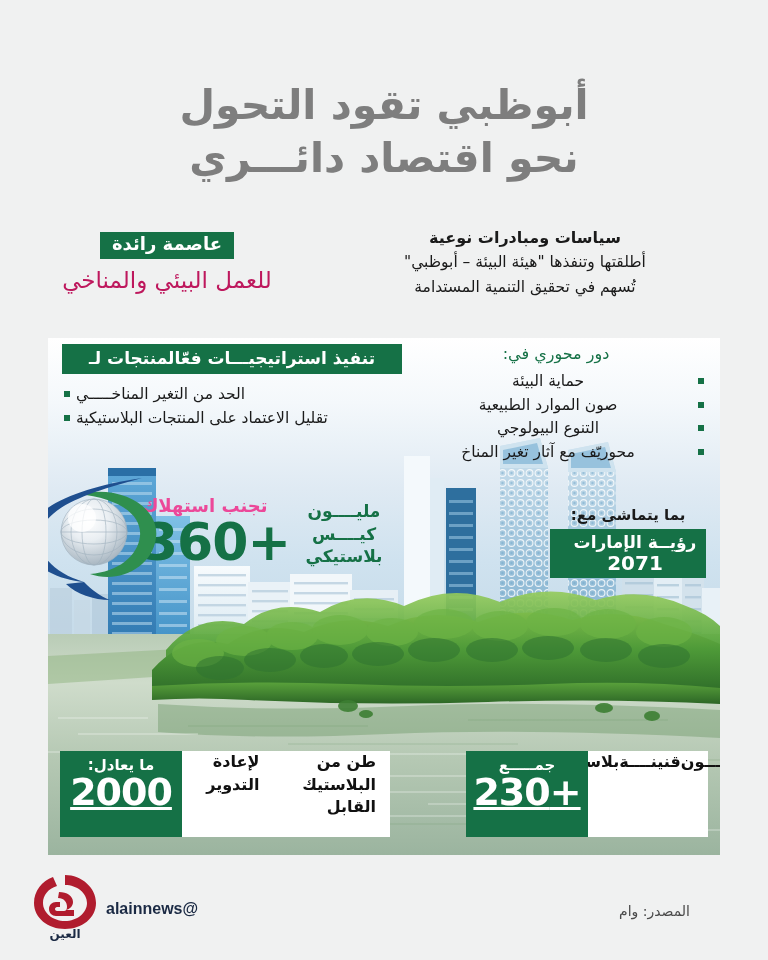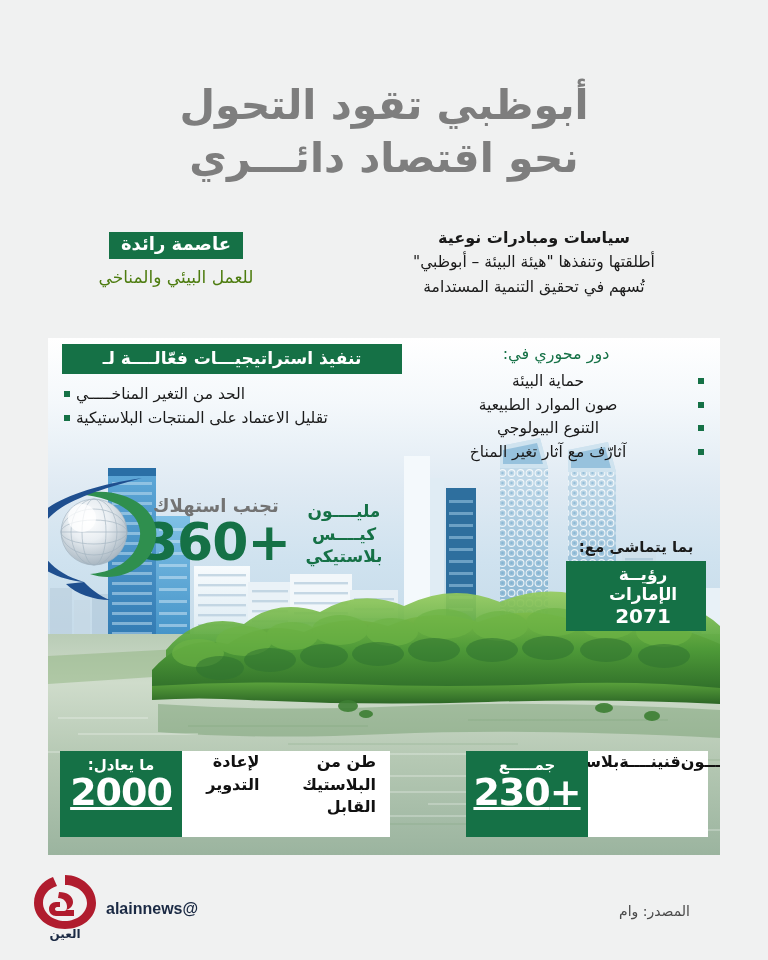--- a/index.html
+++ b/index.html
@@ -21,36 +21,36 @@
   #title{
     color:#7e7e7e;
     font-size:41px; font-weight:bold; line-height:1.28;
     text-align:center; letter-spacing:-0.5px;
     padding-top:38px;
   }
   #title .ln{ display:block; }
 
   
   #intro{
-    position:absolute; top:228px; left:16px; width:708px; height:108px;
+    position:absolute; top:228px; left:7px; width:708px; height:108px;
     display:flex; flex-direction:row-reverse; align-items:flex-start;
   }
   .intro-right{
     width:330px; padding-top:4px; text-align:center;
   }
   .intro-left{
     width:400px; padding-top:0px; text-align:center; padding-left:8px;
   }
   .badge-lead{
     display:inline-block; background:#157146; color:#fff;
     font-size:18px; font-weight:bold; padding:3px 12px 5px 12px;
     line-height:1.05;
   }
   .lead-sub{
-    color:#4d7c0f; font-size:17px; margin-top:7px; line-height:1.3;
+    color:#be185d; font-size:23px; margin-top:7px; line-height:1.3;
   }
   .pol-head{
     color:#1a1a1a; font-size:16px; font-weight:bold; line-height:1.3;
   }
   .pol-body{
     color:#1a1a1a; font-size:15.5px; line-height:1.5; margin-top:2px;
   }
 
   
   #panel{
@@ -103,34 +103,34 @@
     content:""; position:absolute; left:2px; top:9px;
     width:6px; height:6px; background:#157146;
   }
 
   
   #stat360{
     position:absolute; right:330px; top:158px; z-index:30;
     display:flex; flex-direction:row-reverse; align-items:flex-start; gap:8px;
   }
   #stat360 .right-col{ text-align:left; }
-  #stat360 .cap{ color:#737373; font-size:18px; font-weight:bold; line-height:1.1;text-align:center; }
+  #stat360 .cap{ color:#ec4899; font-size:18px; font-weight:bold; line-height:1.1; }
   #stat360 .num{
     color:#157146; font-size:52px; font-weight:bold; line-height:0.95;
     letter-spacing:-1px; margin-top:2px;
   }
   #stat360 .unit{
     color:#157146; font-size:17px; font-weight:bold; line-height:1.33;
     text-align:center; padding-top:4px; width:92px;
   }
   #stat360 .unit span{ display:block; }
 
   
   #vision{
-    position:absolute; right:14px; top:168px; width:140px; z-index:30; text-align:center;margin-top:32px;
+    position:absolute; right:14px; top:168px; width:156px; z-index:30; text-align:center;
   }
   #vision .vcap{ color:#1a1a1a; font-size:15px; font-weight:bold; }
   #vision .vbox{
     background:#157146; color:#fff; margin-top:5px; padding:3px 6px 4px 20px;
   }
   #vision .vbox .vl1{ font-size:17px; font-weight:bold; letter-spacing:0.5px; line-height:1.2; }
   #vision .vbox .vl2{ font-size:20px; font-weight:bold; line-height:1.1; }
 
   
   #eadlogo{ position:absolute; left:-34px; top:138px; width:170px; height:130px; z-index:31; }
@@ -445,26 +445,26 @@
       <ellipse cx="604" cy="208" rx="8" ry="5"></ellipse>
     </g>
   </svg>
 
   <div class="pivotal">
     <div class="ph">دور محوري في:</div>
     <ul>
       <li>حماية البيئة</li>
       <li>صون الموارد الطبيعية</li>
       <li>التنوع البيولوجي</li>
-      <li>آثارّف مع آثار تغير المناخ</li>
+      <li>محوريّف مع آثار تغير المناخ</li>
     </ul>
   </div>
 
   <div class="strat">
-    <span class="strat-bar">تنفيذ استراتيجيـــات فعّالــــة لـ</span>
+    <span class="strat-bar">تنفيذ استراتيجيـــات فعّالمنتجات لـ</span>
     <ul>
       <li>الحد من التغير المناخـــــي</li>
       <li>تقليل الاعتماد على المنتجات البلاستيكية</li>
     </ul>
   </div>
 
   <svg id="eadlogo" viewBox="0 0 170 130">
     <defs>
       <radialGradient id="gGlobe" cx="42%" cy="32%" r="68%">
         <stop offset="0%" stop-color="#ffffff"></stop>

